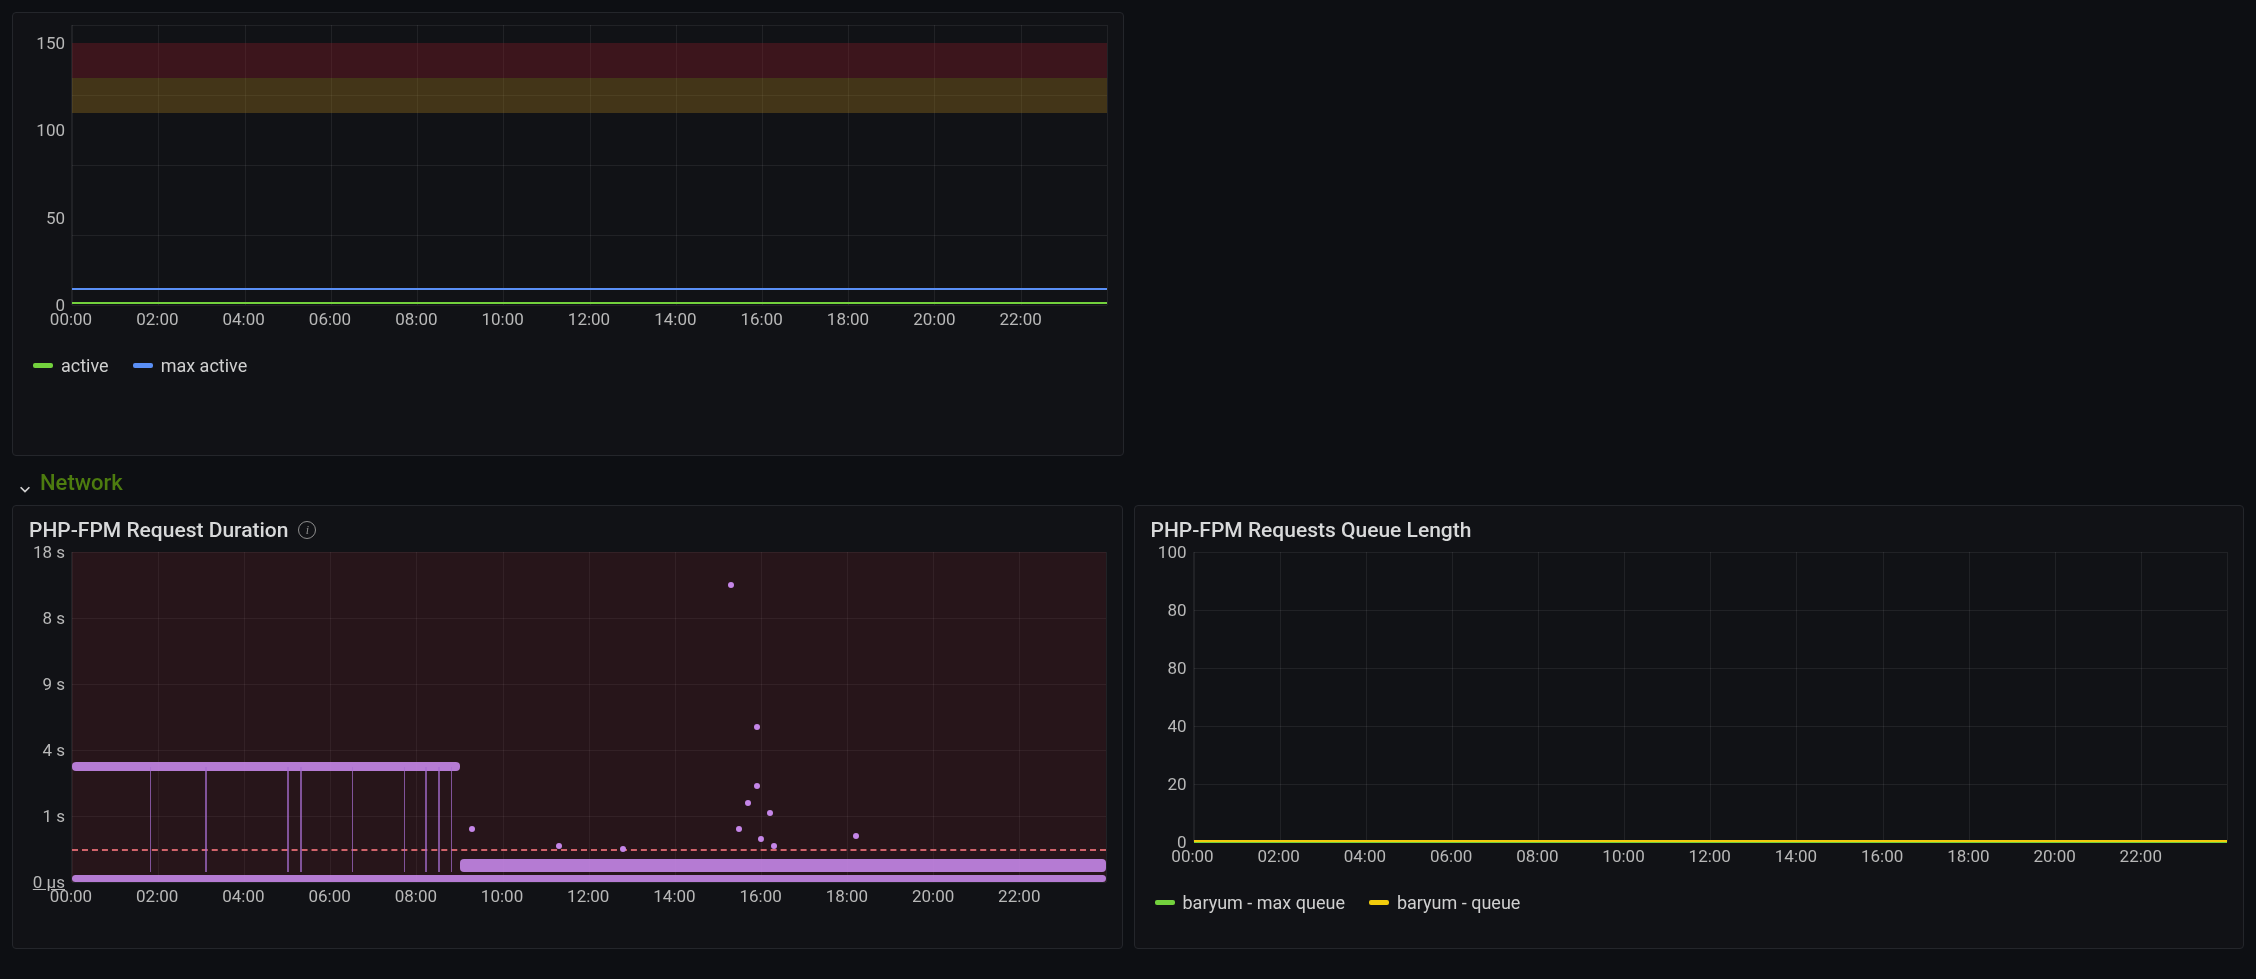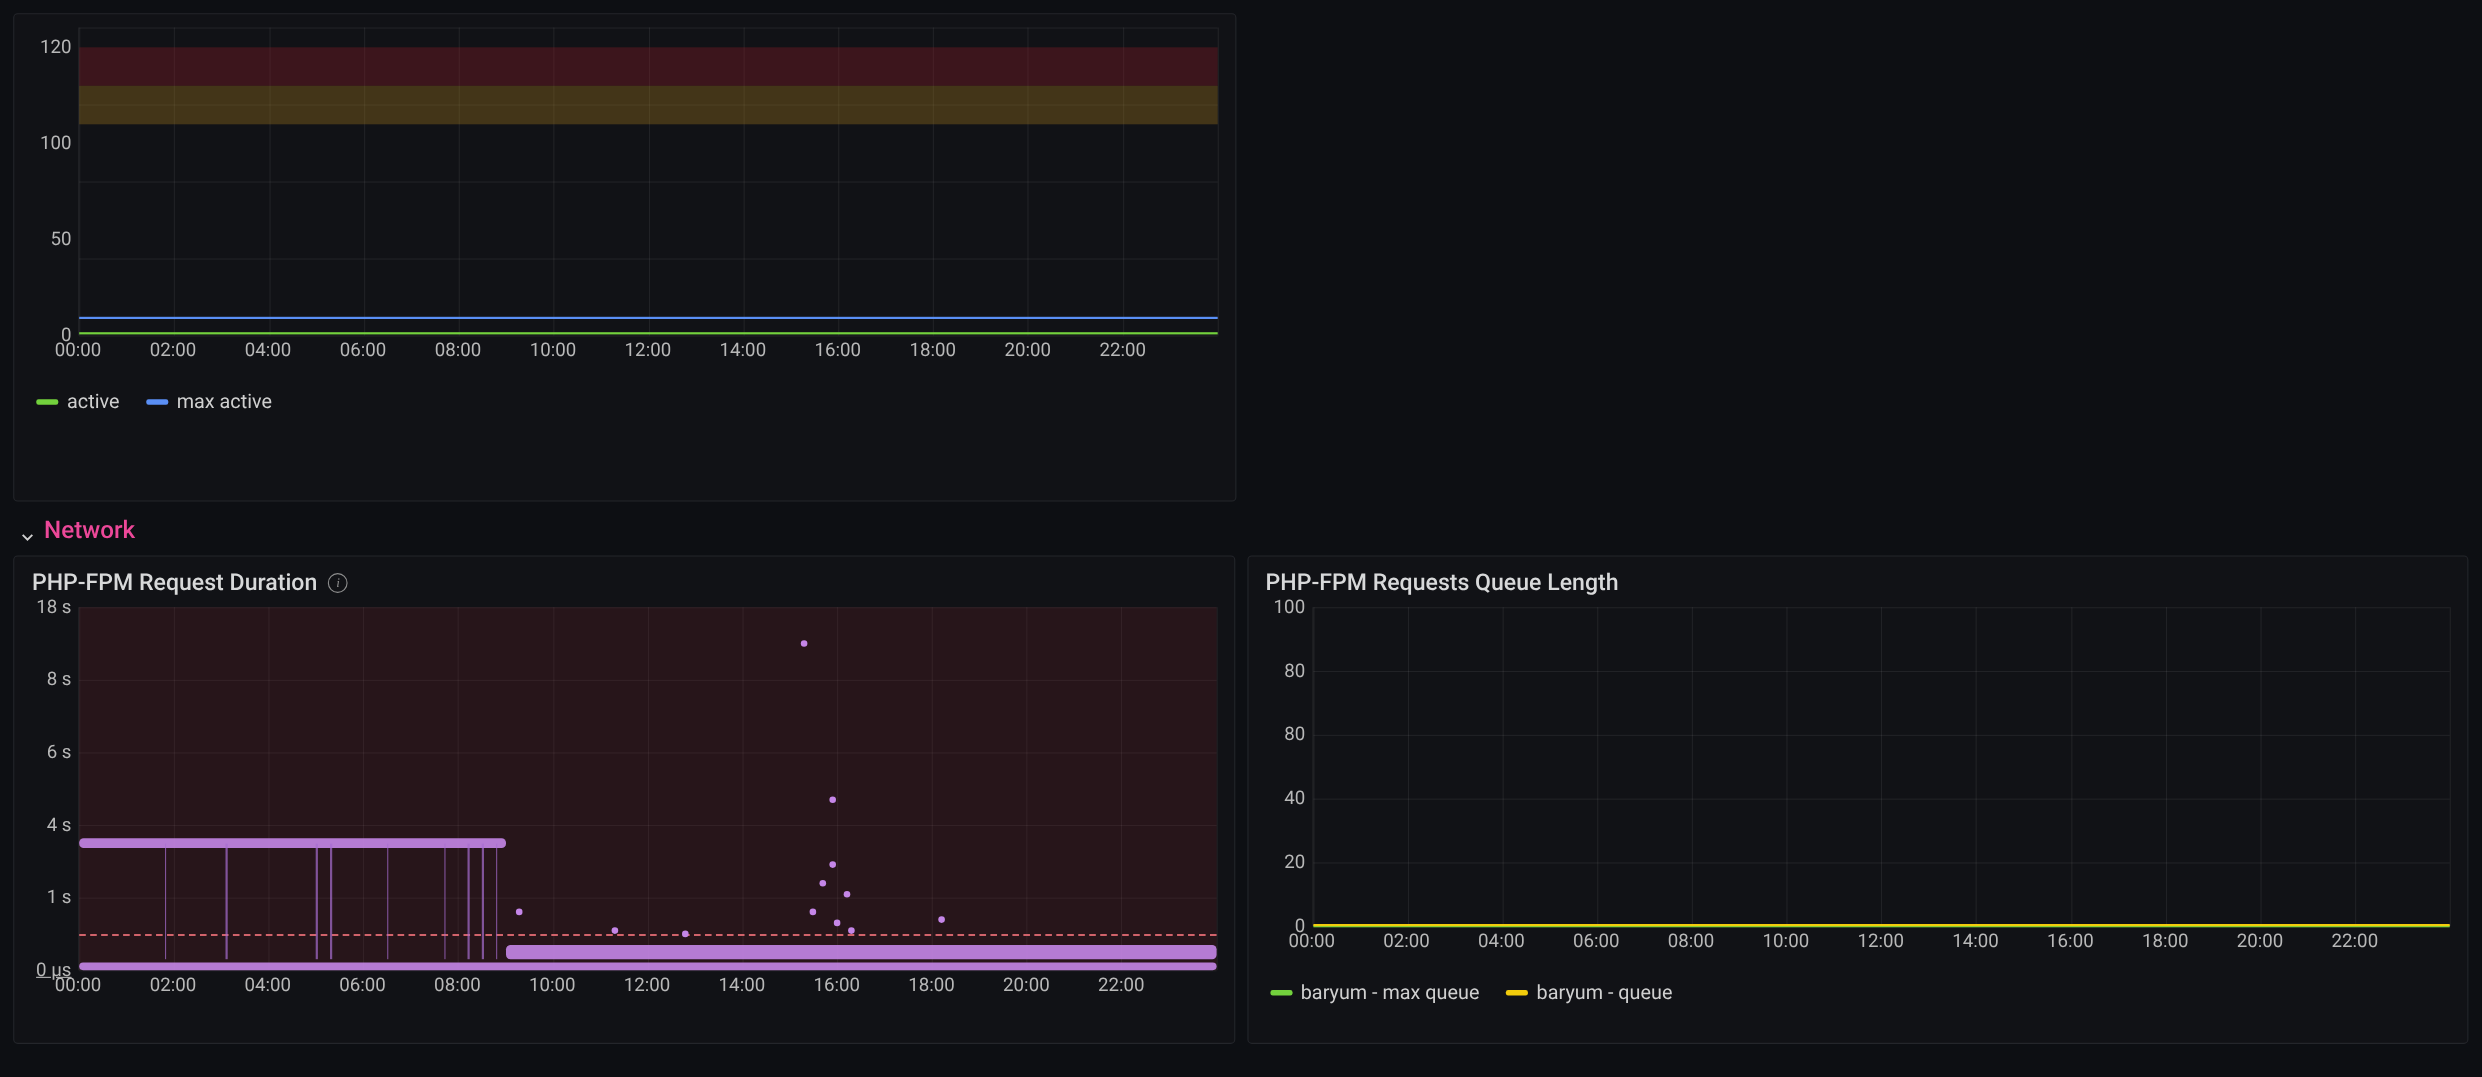--- a/index.html
+++ b/index.html
@@ -44,21 +44,21 @@
   }
   .row { display: flex; gap: 11px; }
   .half { width: 1112px; }
   .section-header {
     display: flex;
     align-items: center;
     gap: 8px;
     padding: 14px 6px 10px 6px;
     font-size: 22px;
     font-weight: 500;
-    color: #ec4899;
+    color: #4d7c0f;
     cursor: pointer;
   }
   .chevron {
     width: 14px;
     height: 14px;
     display: inline-block;
   }
   .chevron svg { width: 100%; height: 100%; }
   .chart-area { position: relative; }
   .plot {
@@ -85,21 +85,21 @@
 </style>
 </head>
 <body>
 
 <div class="panel half" style="height:444px;">
   <div class="chart-area" style="height:320px;">
     <div class="y-ticks" id="proc-yticks">
         <div class="y-tick" style="top: 280px;">0</div>
         <div class="y-tick" style="top: 192.5px;">50</div>
         <div class="y-tick" style="top: 105px;">100</div>
-        <div class="y-tick" style="top: 17.5px;">120</div>
+        <div class="y-tick" style="top: 17.5px;">150</div>
       </div>
     <div class="plot" id="proc-plot" style="height:280px;">
         <div class="grid-v" style="left: 0%;"></div>
         <div class="grid-v" style="left: 8.33333%;"></div>
         <div class="grid-v" style="left: 16.6667%;"></div>
         <div class="grid-v" style="left: 25%;"></div>
         <div class="grid-v" style="left: 33.3333%;"></div>
         <div class="grid-v" style="left: 41.6667%;"></div>
         <div class="grid-v" style="left: 50%;"></div>
         <div class="grid-v" style="left: 58.3333%;"></div>
@@ -159,21 +159,21 @@
   <div class="panel half" style="height:444px;">
     <div class="panel-title">
       <span>PHP-FPM Request Duration</span>
       <span class="info-icon">i</span>
     </div>
     <div class="chart-area" style="height:370px;">
       <div class="y-ticks" id="dur-yticks">
           <div class="y-tick" style="top: 330px; text-decoration: underline;">0 µs</div>
           <div class="y-tick" style="top: 264px;">1 s</div>
           <div class="y-tick" style="top: 198px;">4 s</div>
-          <div class="y-tick" style="top: 132px;">6 s</div>
+          <div class="y-tick" style="top: 132px;">9 s</div>
           <div class="y-tick" style="top: 66px;">8 s</div>
           <div class="y-tick" style="top: 0px;">18 s</div>
         </div>
       <div class="plot" id="dur-plot" style="height:330px;">
           <div class="grid-v" style="left: 0%;"></div>
           <div class="grid-v" style="left: 8.33333%;"></div>
           <div class="grid-v" style="left: 16.6667%;"></div>
           <div class="grid-v" style="left: 25%;"></div>
           <div class="grid-v" style="left: 33.3333%;"></div>
           <div class="grid-v" style="left: 41.6667%;"></div>

